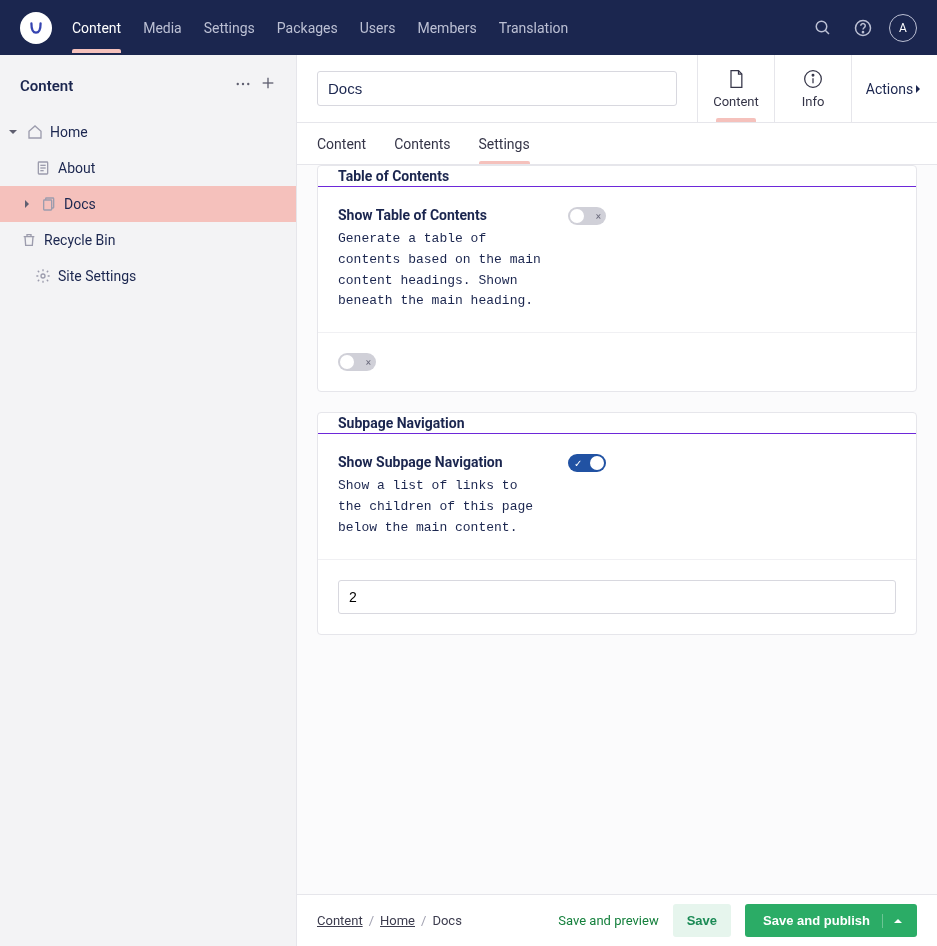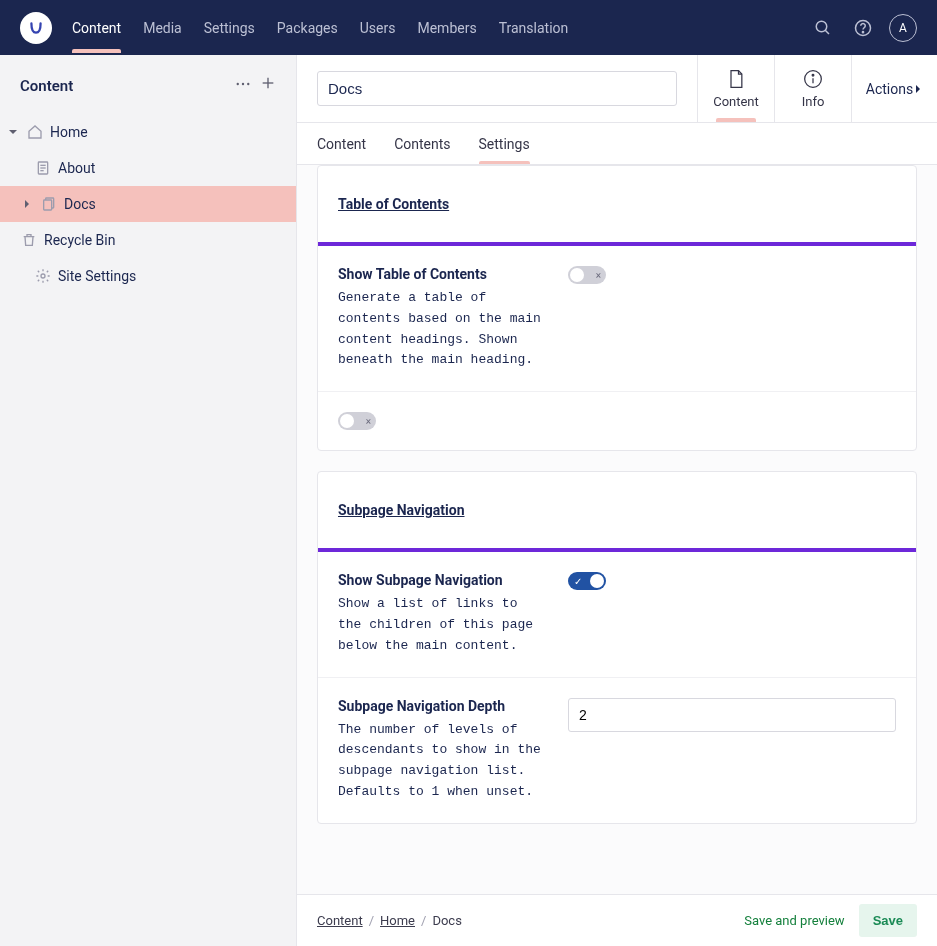--- a/index.html
+++ b/index.html
@@ -246,24 +246,23 @@
     }
     .card {
       background: #fff;
       border: 1px solid #e6e6eb;
       border-radius: 4px;
       margin-top: 0;
       margin-bottom: 20px;
     }
     .card:last-child { margin-bottom: 40px; }
     .card-header {
-      padding: 30px 20px;
-      border-bottom: 4px solid #6d28d9;
+      padding: 2px 20px;
+      border-bottom: 1px solid #6d28d9;
       font-weight: 700;
-      text-decoration: underline;
     }
     .property {
       display: flex;
       padding: 20px;
       gap: 20px;
       border-bottom: 1px solid #f0f0f3;
     }
     .property:last-child { border-bottom: none; }
     .prop-left {
       width: 210px;
@@ -563,38 +562,42 @@
             <div class="prop-desc">Show a list of links to the children of this page below the main content.</div>
           </div>
           <div class="prop-control">
             <div class="toggle on">
               <div class="knob"></div>
                 <span class="mark">✓</span>
             </div>
           </div>
         </div>
         <div class="property">
-          <div class="prop-left">
-            <div class="prop-label">Subpage Navigation Depth</div>
-            <div class="prop-desc">The number of levels of descendants to show in the subpage navigation list. Defaults to 1 when unset.</div>
-          </div>
           <div class="prop-control">
             <input type="number" class="num-input" value="2" style="">
           </div>
         </div>
       </div>
     </div>
 
     <div class="footer">
       <div class="breadcrumb">
         <a>Content</a>
         <span class="sep">/</span>
         <a>Home</a>
         <span class="sep">/</span>
         <span>Docs</span>
       </div>
       <div class="footer-right">
         <span class="sap-label">Save and preview</span>
         <button class="btn-save">Save</button>
+        <button class="btn-publish">
+          <span>Save and publish</span>
+          <span class="chev">
+            <svg width="10" height="10" viewBox="0 0 10 10" fill="currentColor">
+                <path d="M1 7 L5 3 L9 7 Z"></path>
+              </svg>
+          </span>
+        </button>
       </div>
     </div>
   </div>
 </div>
 
 </body></html>

